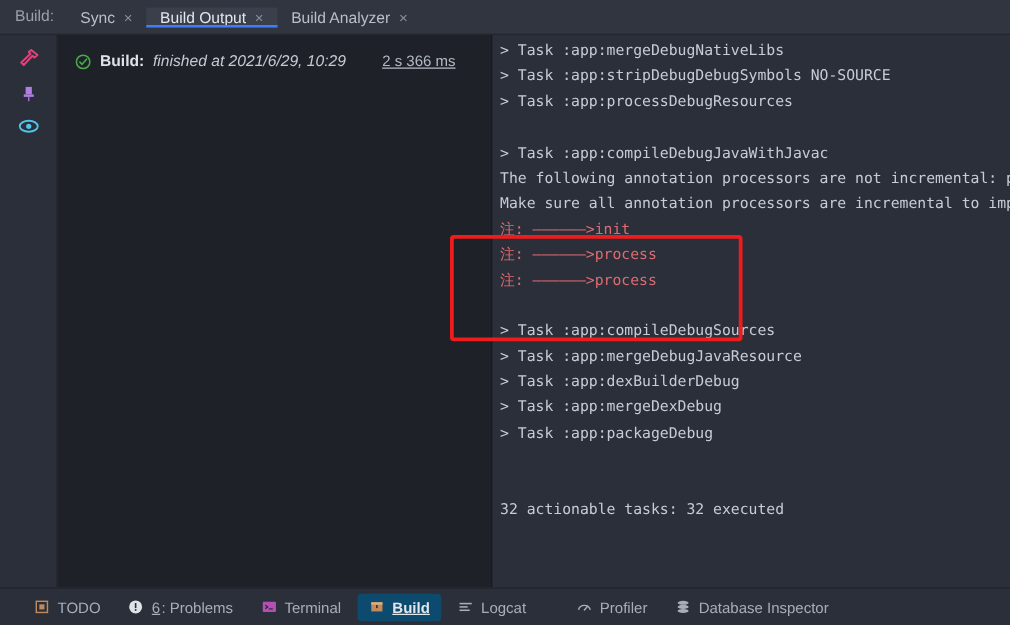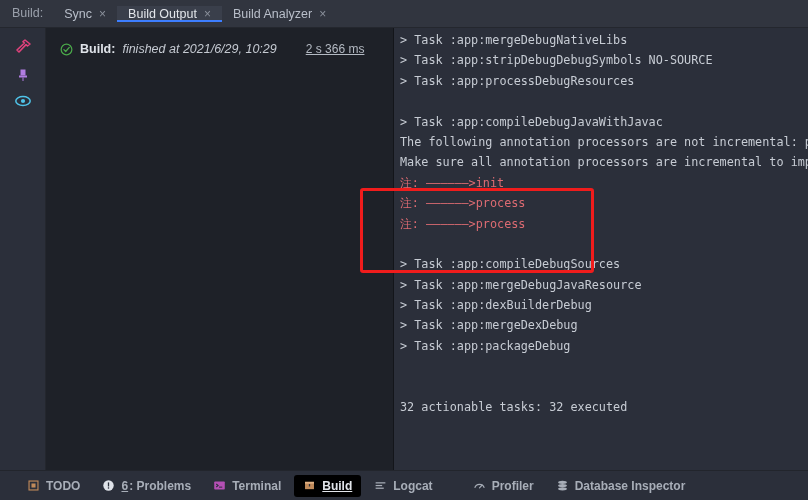--- a/index.html
+++ b/index.html
@@ -164,24 +164,23 @@
     gap: 4px;
   }
   .sb-item {
     display: flex; align-items: center; gap: 6px;
     height: 22px;
     padding: 0 9px;
     border-radius: 3px;
     color: #a8aeb8;
     font-size: 12px;
     white-space: nowrap;
-    font-weight: bold;
   }
   .sb-item.active {
-    background: #000000;
+    background: #0c4a6e;
     color: #e3e6eb;
     font-weight: bold;
     text-decoration: underline;
   }
   .sb-item .u { text-decoration: underline; }
   .sb-ico { width: 13px; height: 13px; flex: none; display: block; }
   .sb-gap { width: 14px; }
 </style>
 </head>
 <body>

